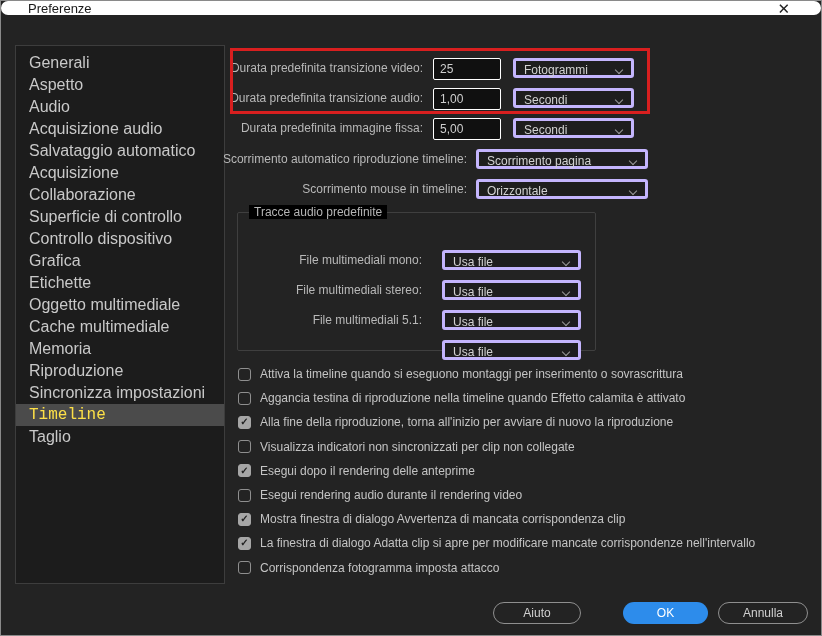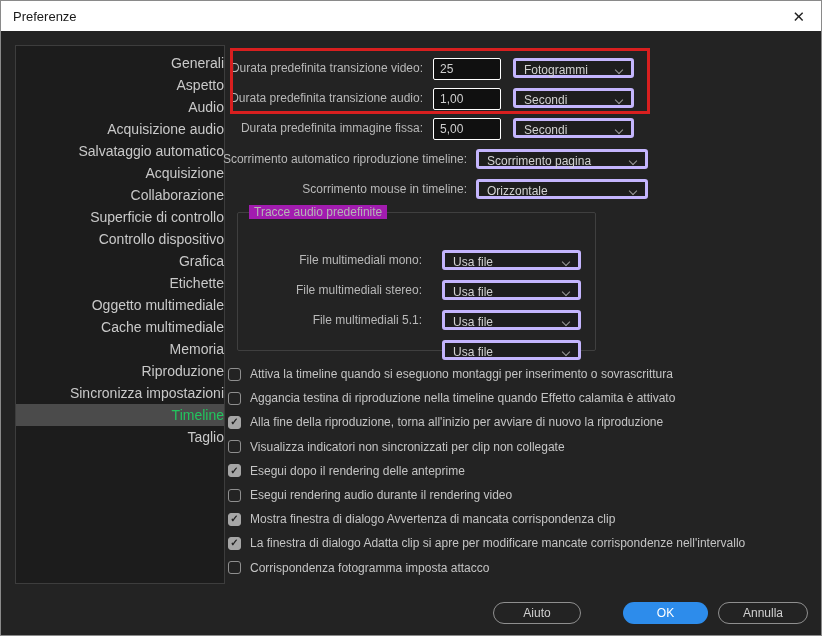--- a/index.html
+++ b/index.html
@@ -2,31 +2,31 @@
 <html><head>
 <meta charset="utf-8">
 <style>
   * { margin:0; padding:0; box-sizing:border-box; }
   html,body { width:822px; height:636px; }
   body { font-family:"Liberation Sans", sans-serif; background:#232323; }
 
   .window { position:relative; width:822px; height:636px; border:1px solid #8a8a8a; background:#232323; overflow:hidden; }
 
   
-  .titlebar { height:30px; background:#ffffff; display:flex; align-items:center; padding:0 12px; }
+  .titlebar { height:14px; background:#ffffff; display:flex; align-items:center; padding:0 27px;border-radius:11px; }
   .title { font-size:13px; color:#1a1a1a; }
   .close { margin-left:auto; font-size:15px; color:#222; cursor:pointer; line-height:1; padding:2px 4px; }
 
   
   .content { position:absolute; top:30px; left:0; right:0; bottom:0; background:#232323; }
 
   
   .sidebar { position:absolute; left:14px; top:14px; width:210px; height:539px; background:#1c1c1c; border:1px solid #3d3d3d; padding-top:6px; }
-  .side-item { height:22px; line-height:22px; padding-left:13px; font-size:14px; color:#c9c9c9; cursor:pointer; white-space:nowrap;text-align:right; }
-  .side-item.selected { background:#4b4b4b; color:#22c55e; }
+  .side-item { height:22px; line-height:22px; padding-left:13px; font-size:16px; color:#c9c9c9; cursor:pointer; white-space:nowrap; }
+  .side-item.selected { background:#4b4b4b; color:#fde047;font-family:Liberation Mono, monospace; }
 
   
   .red-box { position:absolute; left:229px; top:17px; width:420px; height:66px; border:3px solid #d81f1f; pointer-events:none; }
 
   
   .row { position:absolute; left:0; right:0; height:20px; }
   .lbl { position:absolute; top:0; line-height:20px; font-size:12px; color:#b8b8b8; white-space:nowrap; }
   .dur-lbl { right:398px; }
   .scr-lbl { right:354px; }
 
@@ -37,28 +37,28 @@
   .chev::before { content:""; position:absolute; left:0; top:0; width:5px; height:5px; border-left:1.5px solid #9a9a9a; border-bottom:1.5px solid #9a9a9a; transform:rotate(-45deg); }
 
   .r1 { top:27px; }  .r2 { top:57px; }  .r3 { top:87px; }
   .r4 { top:118px; } .r5 { top:148px; }
   .in-pos { left:432px; }
   .dd-unit { left:512px; width:121px; }
   .dd-scroll { left:475px; width:172px; }
 
   
   .group { position:absolute; left:236px; top:181px; width:359px; height:139px; border:1px solid #3f3f3f; border-radius:2px; }
-  .group-title { position:absolute; top:-8px; left:11px; background:#a21caf; padding:0 5px; font-size:12px; color:#b5b5b5; white-space:nowrap; }
+  .group-title { position:absolute; top:-8px; left:11px; background:#000000; padding:0 5px; font-size:12px; color:#b5b5b5; white-space:nowrap; }
   .g-row { position:absolute; left:0; right:12px; height:20px;margin-top:18px; }
   .g1 { top:19px; } .g2 { top:49px; } .g3 { top:79px; } .g4 { top:109px; }
   .g-lbl { right:161px; }
   .dd-file { left:204px; width:139px; }
 
   
-  .checks { position:absolute; left:227px; top:331px; }
+  .checks { position:absolute; left:237px; top:331px; }
   .check-row { height:24.2px; display:flex; align-items:center; cursor:pointer; }
   .cb { width:13px; height:13px; border:1.5px solid #8f8f8f; border-radius:3px; flex:0 0 auto; display:flex; align-items:center; justify-content:center; }
   .cb.checked { background:#a6a6a6; border-color:#a6a6a6; }
   .cb.checked::after { content:"✓"; font-size:10px; font-weight:bold; color:#1e1e1e; line-height:1; }
   .cb-lbl { margin-left:9px; font-size:12px; color:#c4c4c4; white-space:nowrap; }
 
   
   .btn { position:absolute; top:571px; height:22px; border-radius:11px; font-size:12px; line-height:20px; text-align:center; cursor:pointer; }
   .btn.outline { border:1px solid #8f8f8f; color:#d0d0d0; background:transparent; }
   .btn.primary { background:#2d8ceb; color:#ffffff; border:none; line-height:22px; }

